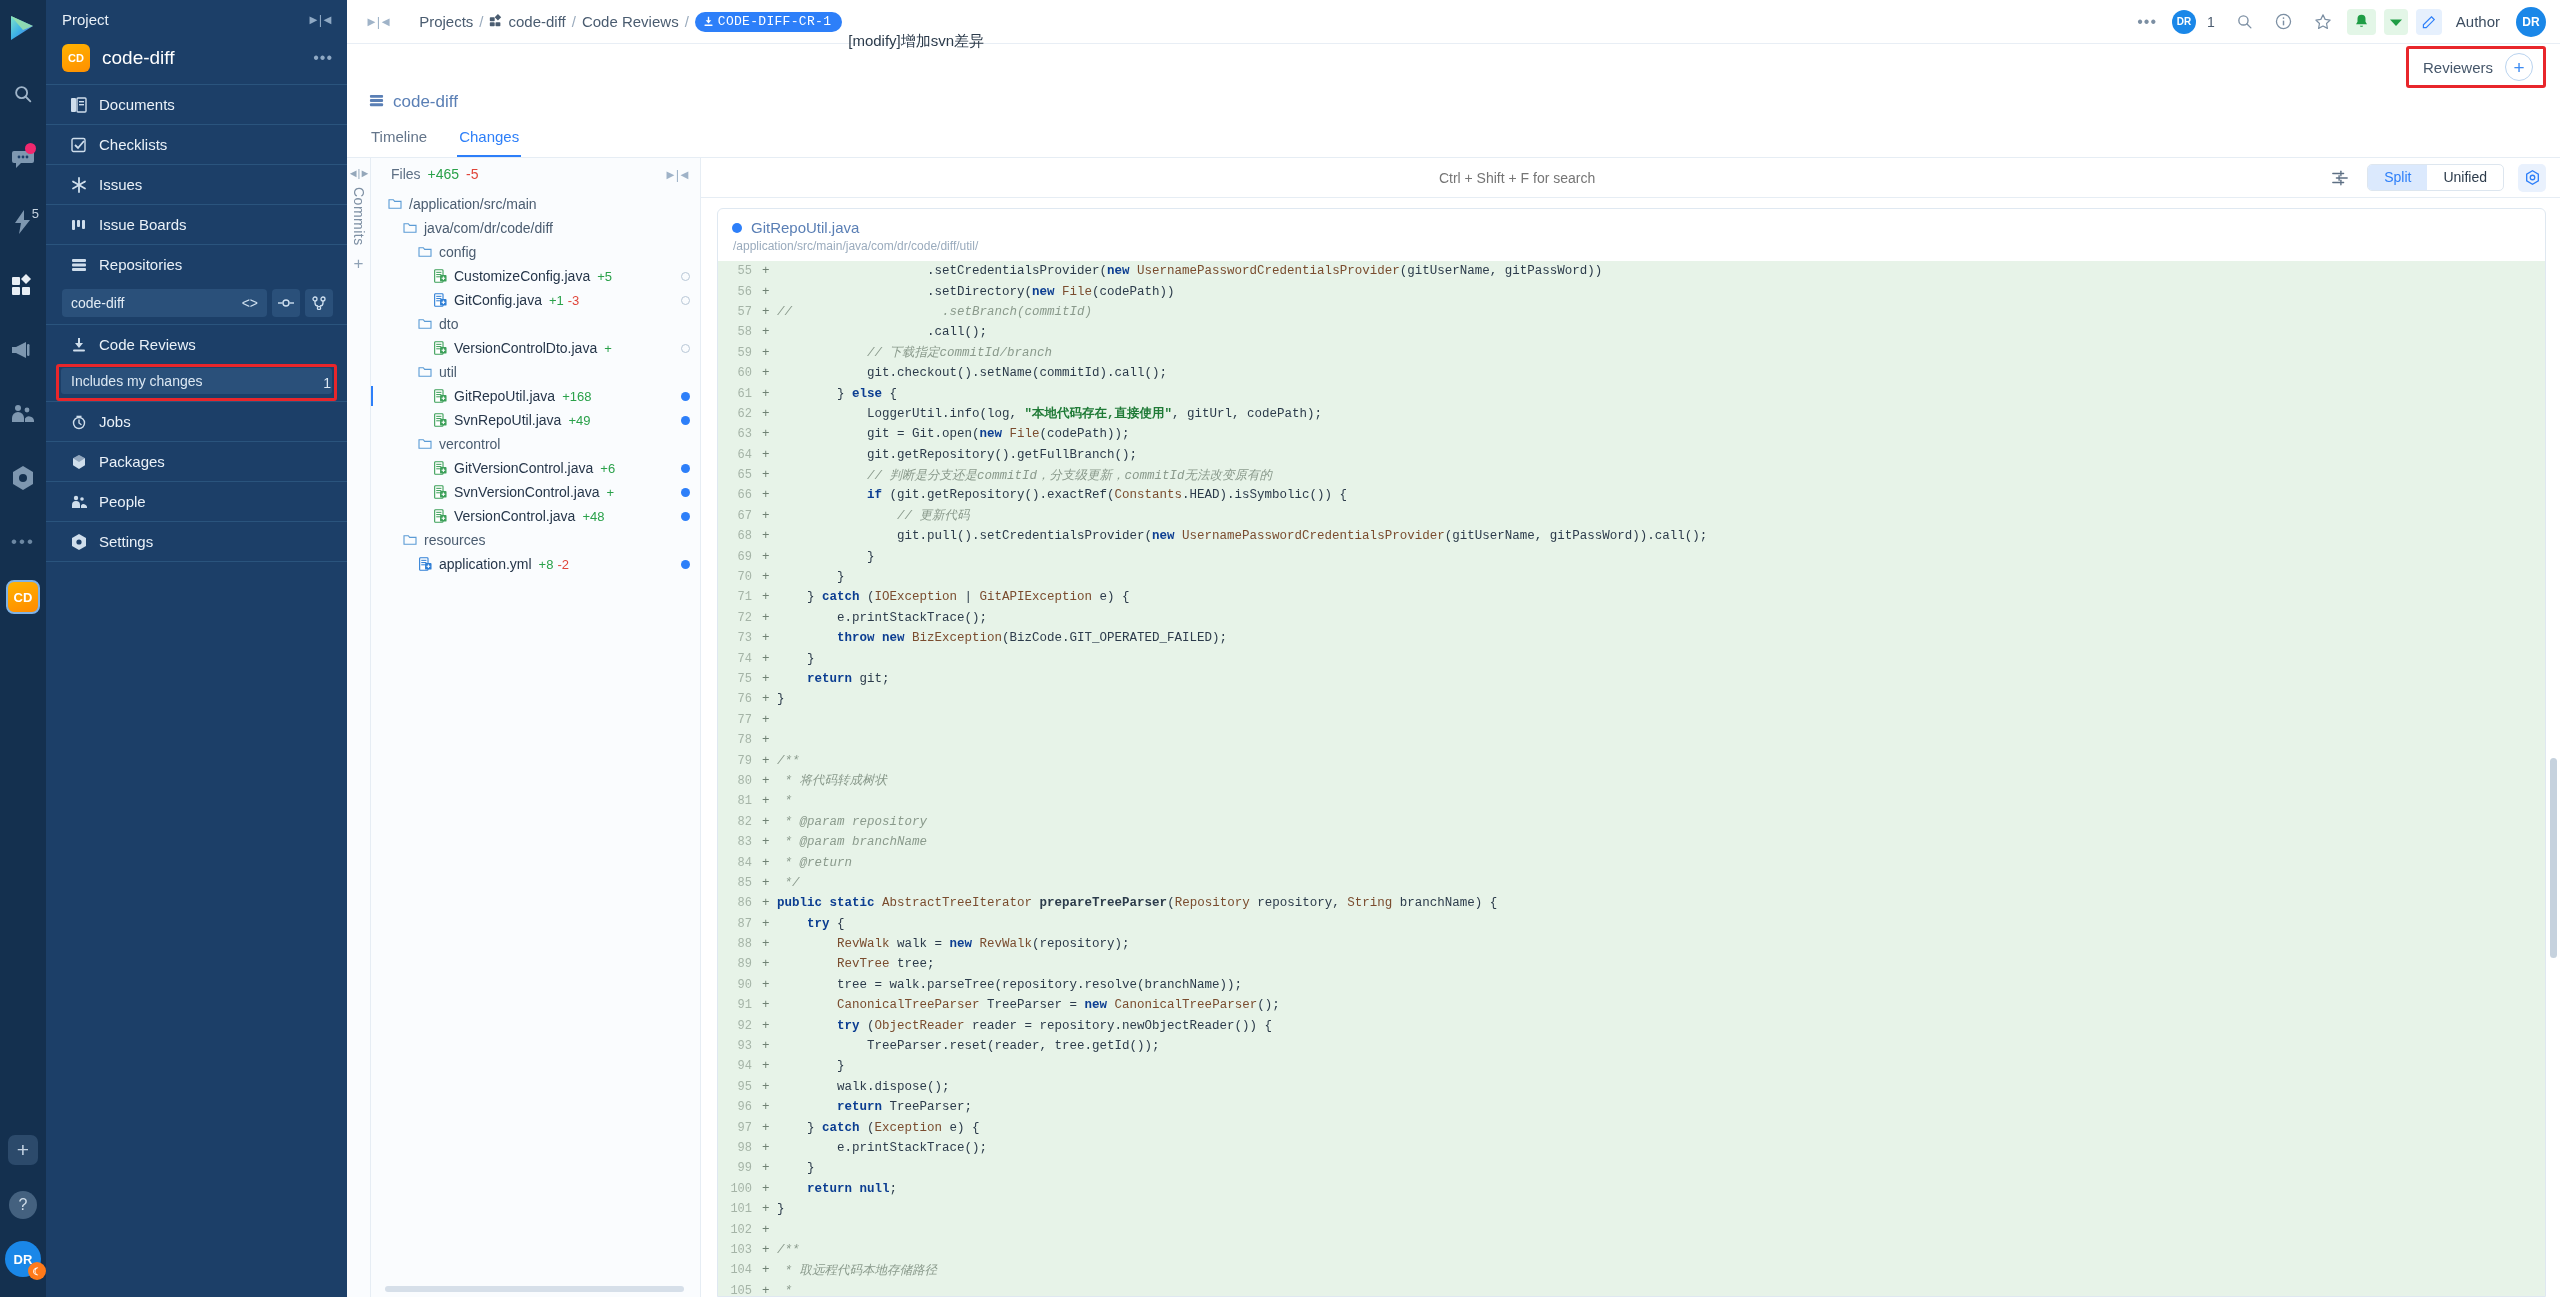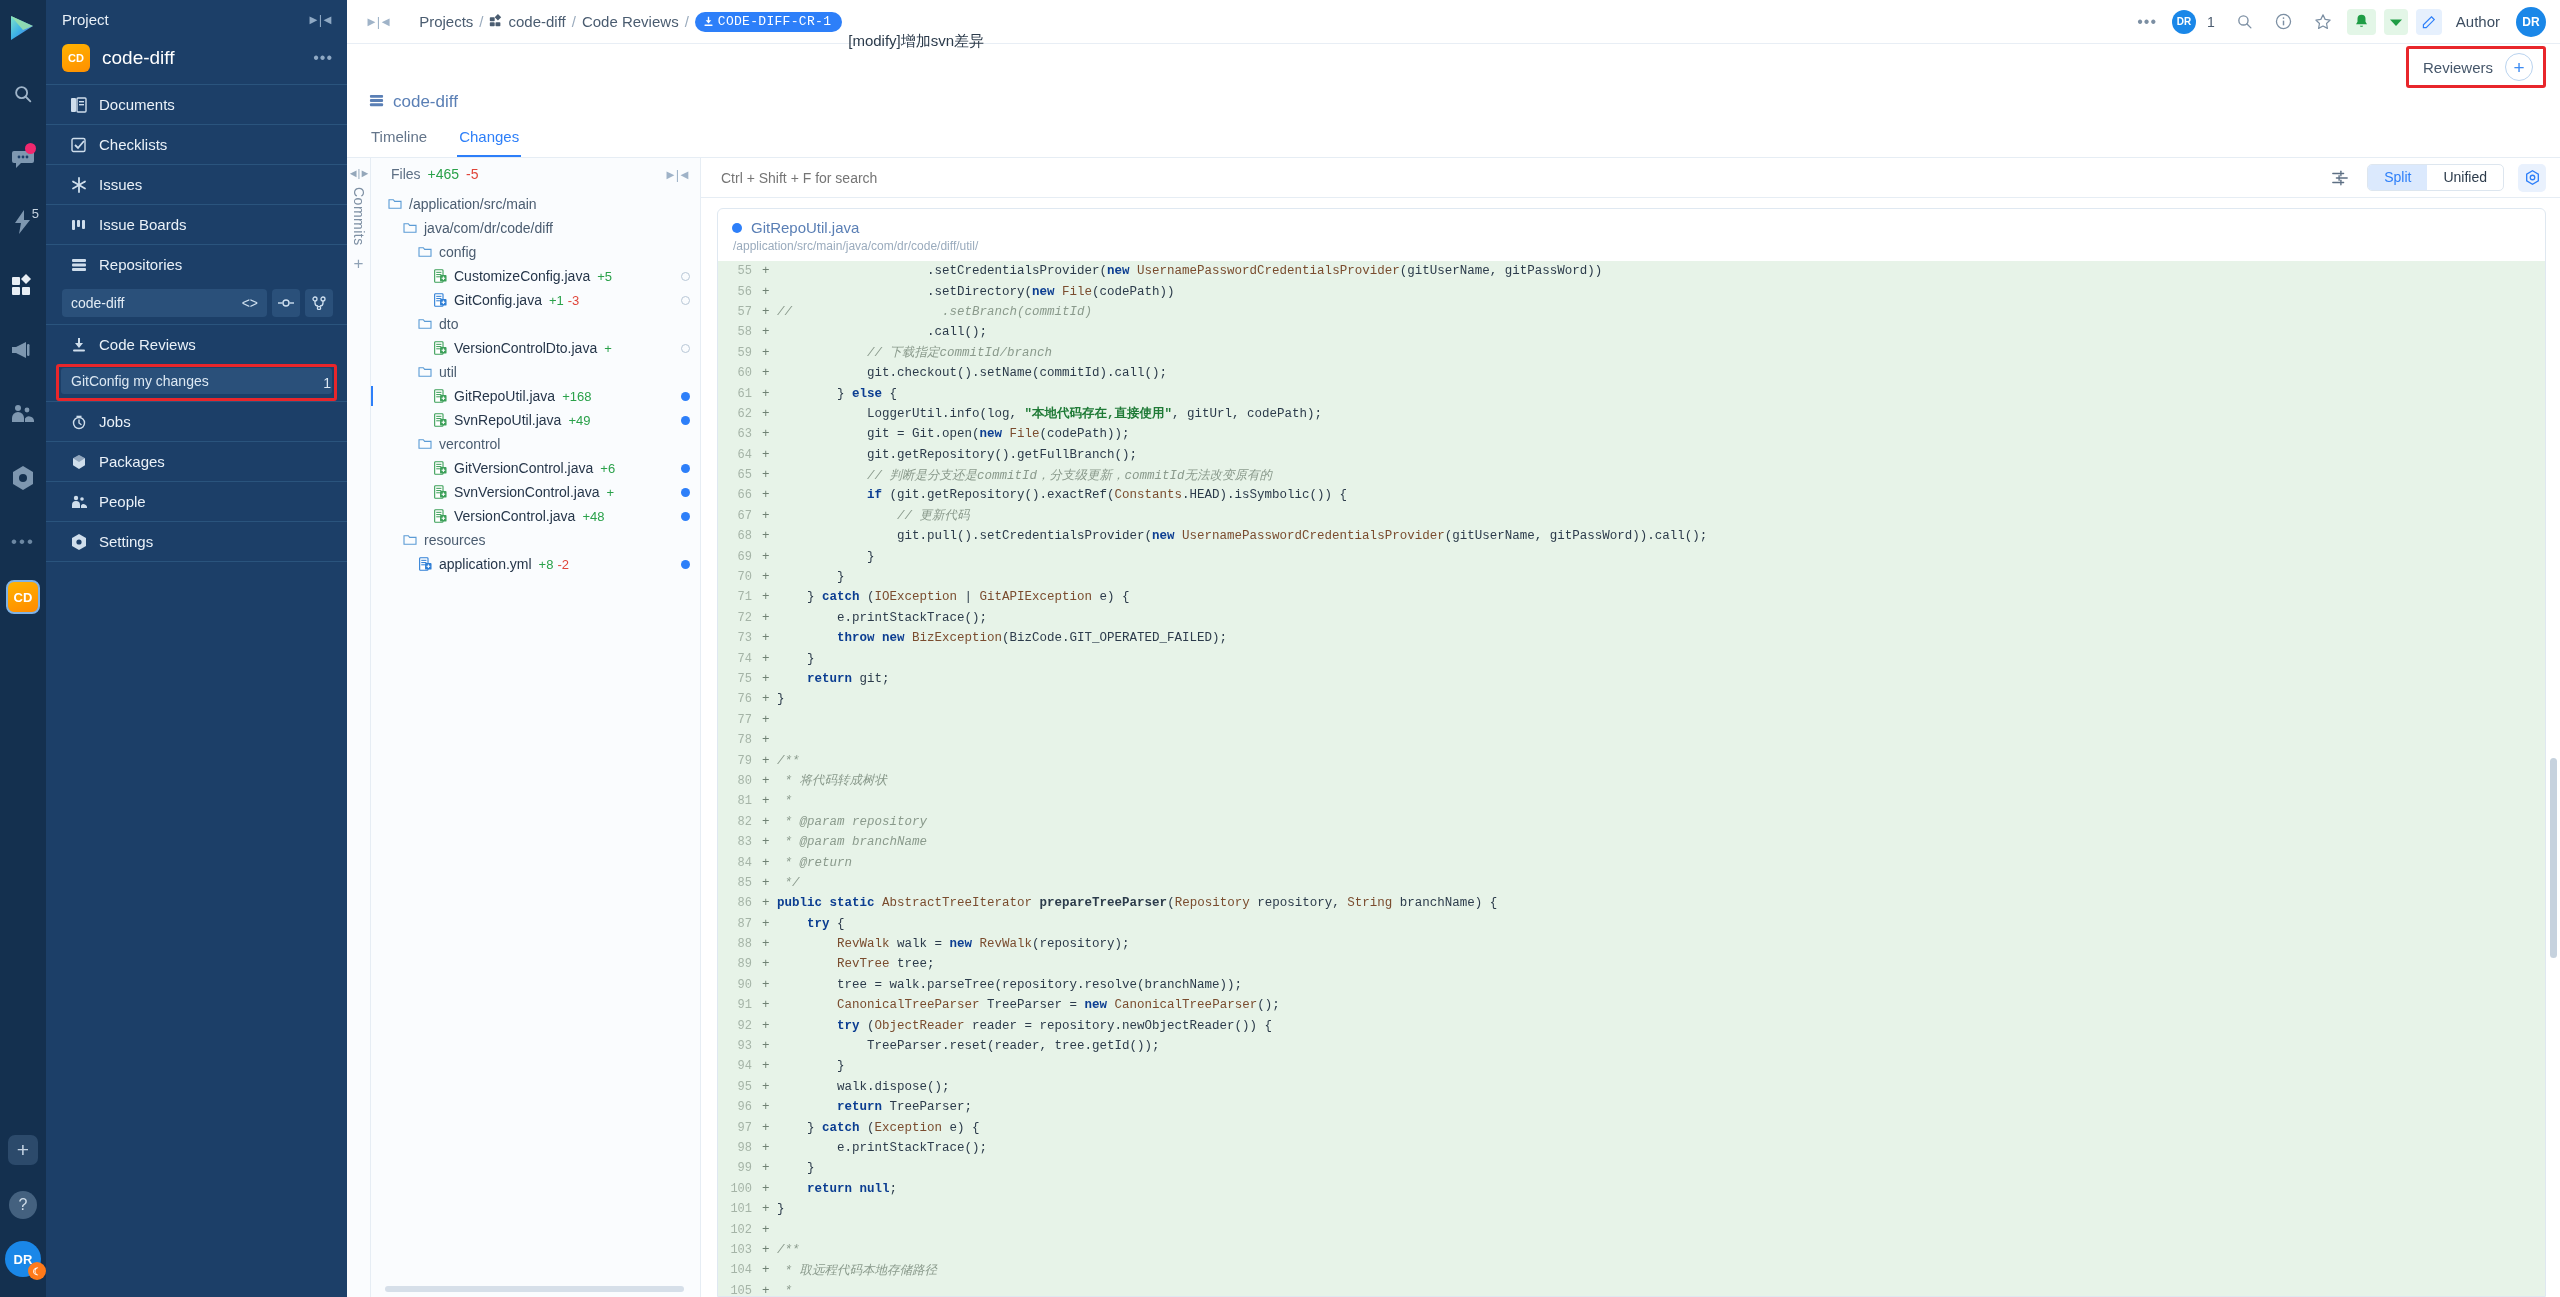--- a/index.html
+++ b/index.html
@@ -481,21 +481,21 @@
           <path d="M8 1l4 5H9v5H7V6H4z" transform="rotate(180 8 6)"></path>
           <rect x="2" y="12.5" width="12" height="2" rx="1"></rect>
         </svg>
     </span>
     <span>Code Reviews</span>
   </div>
 
   <div class="sb-sub-wrap">
     <div class="sb-sub-hl" style="flex:1;">
       <div class="sb-sub">
-        <span>GitConfig my changes</span>
+        <span>Includes my changes</span>
         <span class="sp"></span>
       </div>
     </div>
     <span class="sb-sub-count">1</span>
   </div>
 
   <div class="sb-item">
     <span class="ic">
       <svg width="16" height="16" viewBox="0 0 16 16" fill="none" stroke="#cfdeec" stroke-width="1.4">
           <circle cx="8" cy="9" r="5.5"></circle>
@@ -862,21 +862,21 @@
             <span class="ft-stat ft-del" style="margin-left: 4px;">-2</span>
             <span class="ft-sp"></span>
             <span class="ft-bullet filled"></span>
           </div>
         </div>
       <div class="ft-scroll"></div>
     </div>
 
     <div class="diffpanel">
       <div class="diff-searchbar">
-        <input class="diff-search-ph" style="border: none; outline: none; background: transparent;" placeholder="Ctrl + Shift + F for search">
+        <input class="diff-search-ph" style="border: none; outline: none; background: transparent; text-align: center;" placeholder="Ctrl + Shift + F for search">
         <span class="ds-ic">
           <svg width="18" height="18" viewBox="0 0 20 20" stroke="#5d6f84" stroke-width="1.5" fill="none" stroke-linecap="round">
             <line x1="2" y1="5" x2="14" y2="5"></line>
               <line x1="6" y1="10" x2="18" y2="10"></line>
               <line x1="2" y1="15" x2="14" y2="15"></line>
             <line x1="11" y1="2.5" x2="11" y2="7.5"></line>
               <line x1="9" y1="7.5" x2="9" y2="12.5"></line>
               <line x1="11" y1="12.5" x2="11" y2="17.5"></line>
           </svg>
         </span>

